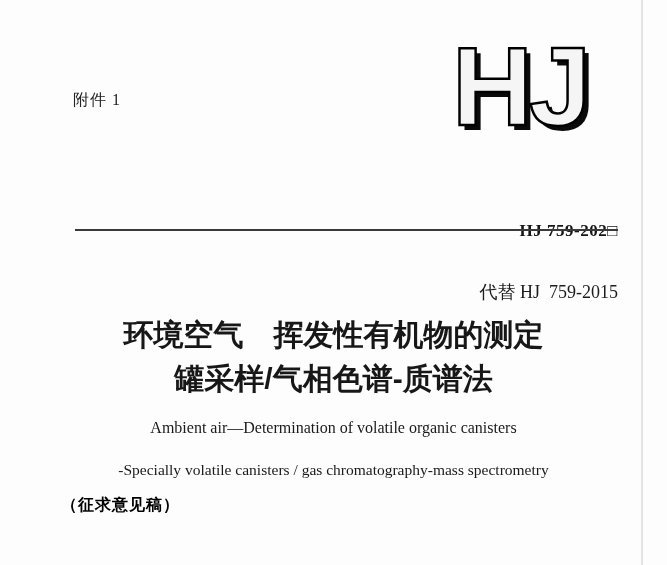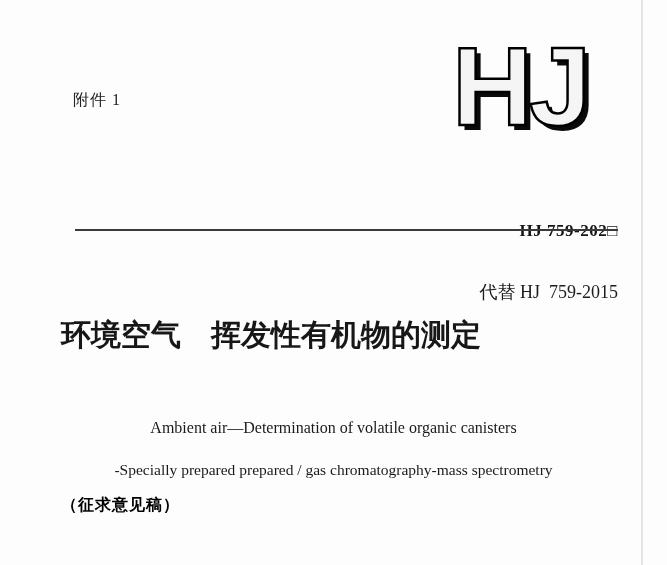--- a/index.html
+++ b/index.html
@@ -86,21 +86,21 @@
     top: 229px;
     width: 543px;
     height: 2px;
     background: #3a3a3a;
   }
   .cn-title {
     position: absolute;
     left: 61px;
     top: 313px;
     width: 545px;
-    text-align: left;
+    text-align: center;
     font-family: "Liberation Sans", "DejaVu Sans", sans-serif;
     font-weight: bold;
     font-size: 30px;
     line-height: 44px;
     color: #171717;
     white-space: nowrap;
   }
   .en-title-1 {
     position: absolute;
     left: 61px;
@@ -159,23 +159,24 @@
 
   <div class="std-meta">
     <div class="std-number">HJ 759-202□</div>
     <div class="std-replaces">代替 HJ  759-2015</div>
   </div>
 
   <div class="rule"></div>
 
   <div class="cn-title">
     <div>环境空气　挥发性有机物的测定</div>
+    <div>罐采样/气相色谱-质谱法</div>
   </div>
 
   <div class="en-title-1">Ambient air—Determination of volatile organic canisters</div>
 
-  <div class="en-title-2">-Specially prepared prepared / gas chromatography-mass spectrometry</div>
+  <div class="en-title-2">-Specially volatile canisters / gas chromatography-mass spectrometry</div>
 
   <div class="draft">（征求意见稿）</div>
 
   <div class="scan-edge"></div>
 
 </div>
 
 </body></html>

